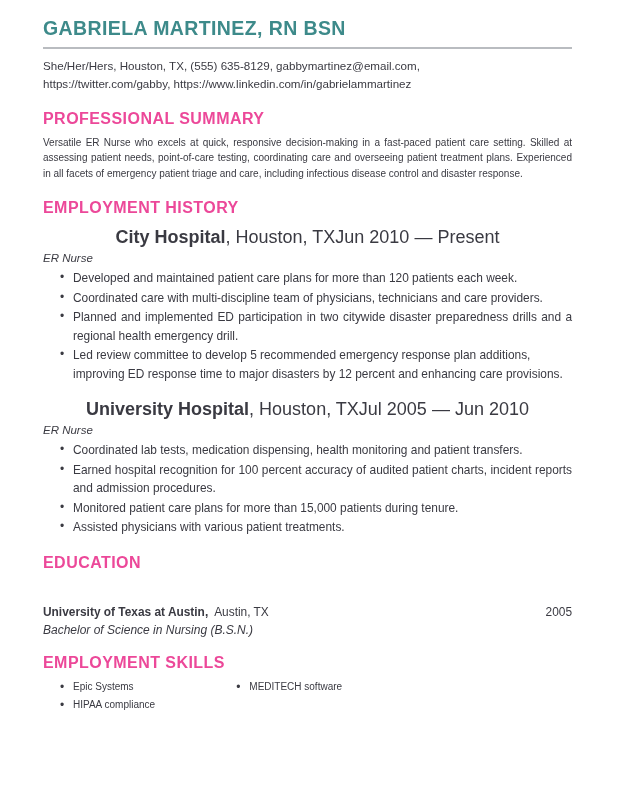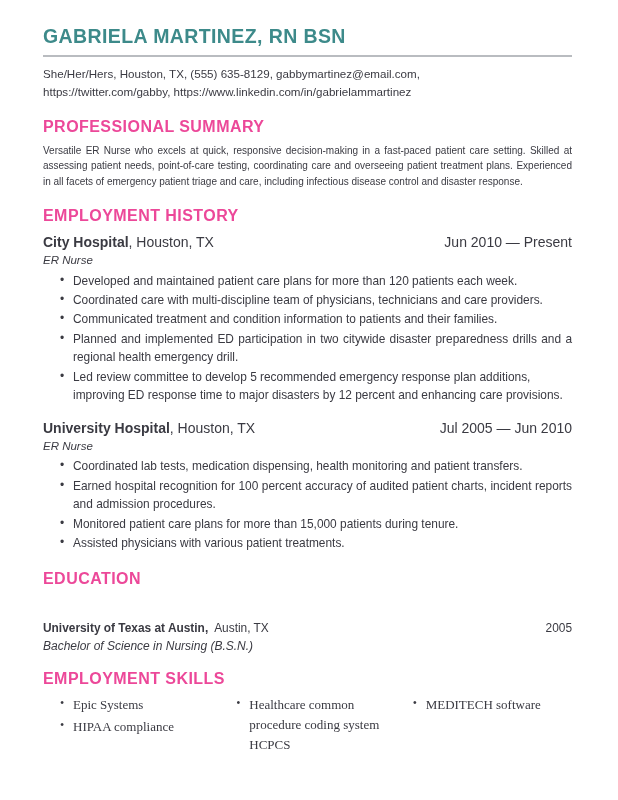--- a/index.html
+++ b/index.html
@@ -12,21 +12,21 @@
     height: 800px;
     font-family: "Liberation Sans", sans-serif;
     color: #3a3a42;
     overflow: hidden;
   }
   .page {
     position: relative;
     width: 618px;
     height: 800px;
     box-sizing: border-box;
-    padding: 20px 46px 0 43px;
+    padding: 12px 46px 0 43px;
     background: #fff;
     border-radius: 10px;
   }
 
   
   .name {
     font-size: 19.5px;
     font-weight: bold;
     letter-spacing: 0.4px;
     color: #3d8a8a;
@@ -59,23 +59,23 @@
     line-height: 1.58;
     text-align: justify;
     margin: 0;
   }
 
   
   .job { margin-top: 2px; }
   .job + .job { margin-top: 13px; }
   .job-head {
     display: flex;
-    justify-content: space-between;
+    justify-content: center;
     align-items: baseline;
-    font-size: 14px;
+    font-size: 18px;
     line-height: 1.45;
   }
   .job-org { font-weight: bold; }
   .job-loc { font-weight: normal; }
   .job-dates { white-space: nowrap; }
   .job-role {
     font-size: 11.5px;
     font-style: italic;
     line-height: 1.5;
     margin-top: 0px;
@@ -130,24 +130,23 @@
     width: 33.33%;
     box-sizing: border-box;
   }
   ul.skill-list {
     margin: 0;
     padding-left: 30px;
     list-style: none;
   }
   ul.skill-list li {
     position: relative;
-    font-size: 13px;
+    font-size: 10px;
     line-height: 1.56;
     margin-bottom: 2px;
-    font-family: Liberation Serif, serif;
   }
   ul.skill-list li::before {
     content: "\2022";
     position: absolute;
     left: -13px;
     top: -1px;
     font-size: 12px;
     color: #3a3a42;
   }
 </style>
@@ -173,21 +172,20 @@
     <div class="job-head">
       <div>
         <span class="job-org">City Hospital</span><span class="job-loc">, Houston, TX</span>
       </div>
       <div class="job-dates">Jun 2010 — Present</div>
     </div>
     <div class="job-role">ER Nurse</div>
     <ul class="bullets">
       <li>Developed and maintained patient care plans for more than 120 patients each week.</li>
       <li>Coordinated care with multi-discipline team of physicians, technicians and care providers.</li>
-      <li>Communicated treatment and condition information to patients and their families.</li>
       <li>Planned and implemented ED participation in two citywide disaster preparedness drills and a regional health emergency drill.</li>
       <li>Led review committee to develop 5 recommended emergency response plan additions, improving ED response time to major disasters by 12 percent and enhancing care provisions.</li>
     </ul>
   </div>
 
   <div class="job">
     <div class="job-head">
       <div>
         <span class="job-org">University Hospital</span><span class="job-loc">, Houston, TX</span>
       </div>
@@ -214,23 +212,18 @@
   <div class="section-title tight">EMPLOYMENT SKILLS</div>
   <div class="skills-cols">
     <div class="skills-col">
       <ul class="skill-list">
         <li>Epic Systems</li>
         <li>HIPAA compliance</li>
       </ul>
     </div>
     <div class="skills-col">
       <ul class="skill-list">
-        <li>Healthcare common procedure coding system HCPCS</li>
-      </ul>
-    </div>
-    <div class="skills-col">
-      <ul class="skill-list">
         <li>MEDITECH software</li>
       </ul>
     </div>
   </div>
 
 </div>
 
 </body></html>

